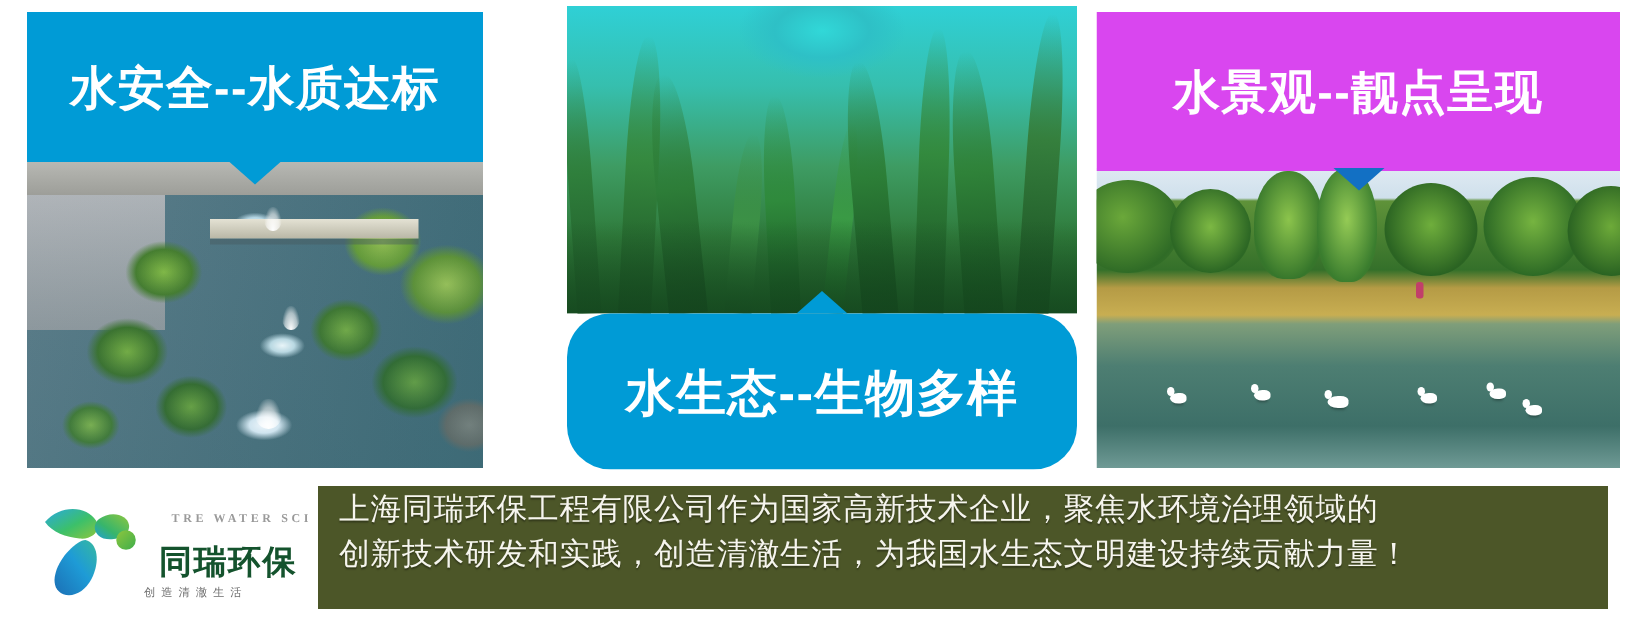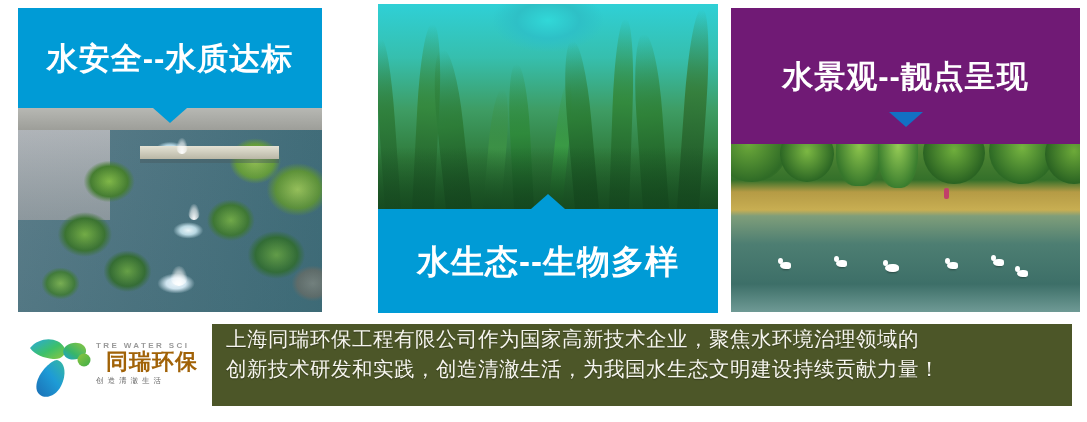--- a/index.html
+++ b/index.html
@@ -82,34 +82,34 @@
   .ph1 .bridge{position:absolute;left:40%;top:38px;width:46%;height:13px;
     background:linear-gradient(180deg,#e4e2d4 0%,#b9b7a6 100%);
     box-shadow:0 4px 0 rgba(70,90,95,.45);}
   .ph1 .fountain{position:absolute;width:12px;height:16px;border-radius:50%;
     background:radial-gradient(ellipse at 50% 100%, #ffffff 0%, rgba(255,255,255,.55) 50%, rgba(255,255,255,0) 75%);}
 
   
   #p2{left:378px;top:4px;width:340px;height:309px;}
   #p2 .photo{top:0;height:205px;}
   #p2 .notch{top:190px;border-bottom:15px solid #009bd6;}
-  #p2 .banner{top:205px;height:104px;background:#009bd6;}
+  #p2 .banner{top:205px;height:104px;background:#009bd6;border-radius:29px;}
   #p2 .banner-text{font-size:33px;}
 
   .ph2{
     position:absolute;inset:0;
     background:
       radial-gradient(ellipse 70px 40px at 50% 8%, #31d8d8 0%, #2ec0c6 45%, rgba(46,180,180,0) 80%),
       linear-gradient(180deg,#2fd0d6 0%, #36bfae 26%, #3e9c63 52%, #2f7a3a 76%, #1f5a27 100%);
   }
   .ph2 .w{position:absolute;bottom:0;border-radius:46% 46% 0 0;transform-origin:bottom center;}
 
   
   #p3{left:731px;top:8px;width:349px;height:304px;}
-  #p3 .banner{top:0;height:136px;background:#701a75;}
+  #p3 .banner{top:0;height:106px;background:#d946ef;}
   #p3 .banner-text{font-size:31px;}
   #p3 .notch{top:104px;border-top:15px solid #1270c4;}
   #p3 .photo{top:104px;height:200px;}
 
   .ph3{
     position:absolute;inset:0;
     background:linear-gradient(180deg,
       #dfeaf2 0%, #cfe0ec 10%,
       #5f9239 11%, #34702a 34%,
       #b59b45 40%, #c8ae52 49%,
@@ -123,23 +123,23 @@
     border-radius:50%;background:#ffffff;}
   .ph3 .person{position:absolute;width:5px;height:11px;background:#c13f6a;border-radius:2px;}
 
   
   #bottom{position:absolute;left:0;top:318px;width:1087px;height:104px;background:#ffffff;}
 
   #logo-area{position:absolute;left:18px;top:8px;width:190px;height:82px;}
   .logo-mark{position:absolute;left:6px;top:4px;width:72px;height:72px;}
   .logo-text{position:absolute;left:78px;top:16px;width:112px;}
   .logo-en{font-size:8px;letter-spacing:2.4px;color:#9a9a9a;font-weight:bold;
-           text-align:left;line-height:1;font-family:Liberation Sans, sans-serif;}
-  .logo-cn{font-size:22px;font-weight:bold;color:#a16207;letter-spacing:1px;
-           text-align:center;line-height:1.08;margin-top:0;
+           text-align:right;line-height:1;font-family:Liberation Serif, serif;}
+  .logo-cn{font-size:22px;font-weight:bold;color:#14532d;letter-spacing:1px;
+           text-align:center;line-height:1.08;margin-top:14px;
            font-family:"DejaVu Sans",sans-serif;}
   .logo-slogan{font-size:7.5px;letter-spacing:4px;color:#6e6e6e;text-align:left;
                margin-top:3px;line-height:1;font-family:"DejaVu Sans",sans-serif;}
 
   #greenbox{
     position:absolute;left:212px;top:6px;width:860px;height:82px;
     background:#4c5628;
     display:flex;flex-direction:column;
     padding:0 14px;box-sizing:border-box;
   }

